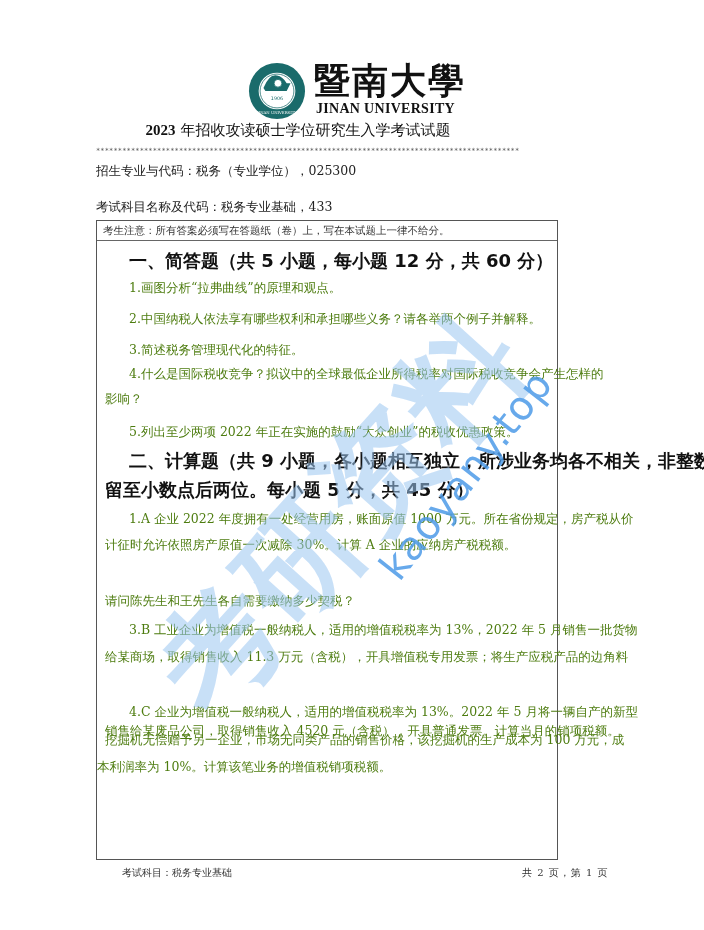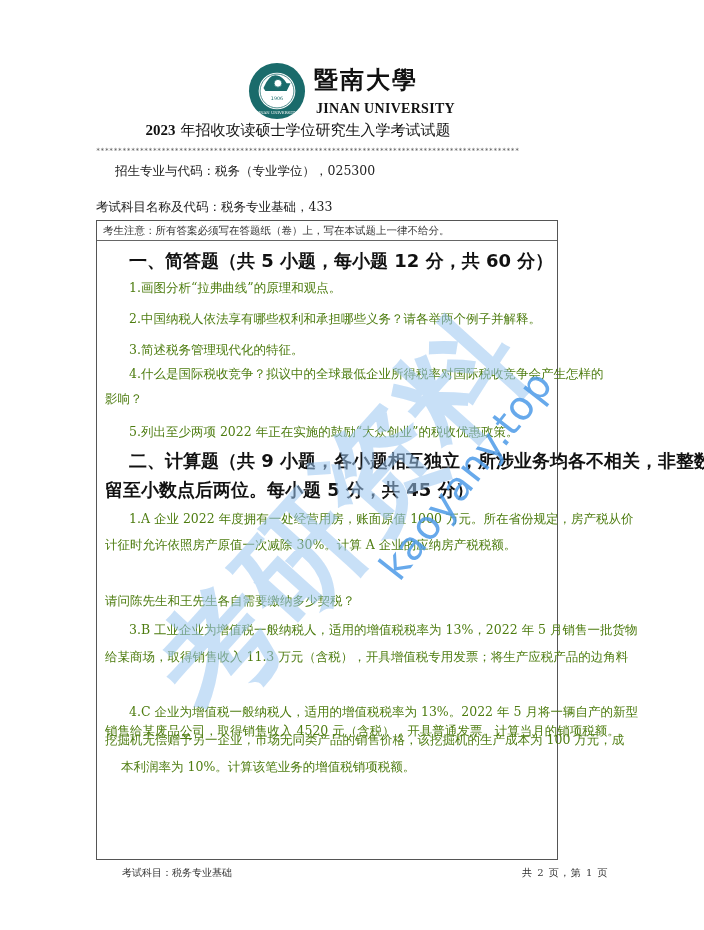--- a/index.html
+++ b/index.html
@@ -9,21 +9,21 @@
       color: #1a1a1a;
     }
     .page { position: absolute; left: 0; top: 0; width: 704px; height: 930px; }
 
     
     .logo-wrap { position: absolute; left: 248px; top: 60px; height: 60px; width: 220px; }
     .emblem { position: absolute; left: 0; top: 2px; width: 58px; height: 58px; }
     .logo-cn {
       position: absolute; left: 66px; top: 0px;
       font-family: "DejaVu Serif", serif; font-weight: bold;
-      font-size: 24px; letter-spacing: 2px; color: #111; line-height: 40px;
+      font-size: 36px; letter-spacing: 2px; color: #111; line-height: 40px;
       white-space: nowrap;
     }
     .logo-en {
       position: absolute; left: 68px; top: 41px;
       font-family: "Liberation Serif", serif; font-weight: bold;
       font-size: 14px; letter-spacing: 0.3px; color: #111; white-space: nowrap;
     }
 
     .title {
       position: absolute; left: 0; width: 596px; top: 121px; text-align: center;
@@ -31,21 +31,21 @@
     }
     .title b { font-family: "Liberation Serif", serif; }
 
     .stars {
       position: absolute; left: 96px; top: 146px; width: 530px; overflow: hidden;
       font-family: "DejaVu Sans Mono", monospace; font-size: 7px; letter-spacing: 0.15px;
       color: #555; white-space: nowrap; line-height: 10px;
     }
 
     .meta { position: absolute; left: 96px; font-size: 12.5px; color: #222; white-space: nowrap; }
-    .meta-major { top: 163px; margin-left: 19px; }
+    .meta-major { top: 163px; }
     .meta-subject { top: 199px; }
 
     .box {
       position: absolute; left: 96px; top: 220px; width: 462px; height: 640px;
       border: 1.5px solid #555; box-sizing: border-box; padding-left: 16px;
     }
     .notice {
       position: absolute; left: 0; top: 0; width: 100%; height: 20px;
       border-bottom: 1.5px solid #666; box-sizing: border-box;
       font-size: 10.5px; color: #333; line-height: 18px; padding-left: 6px;
@@ -120,21 +120,21 @@
     <div class="sec-title" style="left:8px; top:257px;">留至小数点后两位。每小题 5 分，共 45 分）</div>
 
     <div class="q" style="left:32px; top:290px;">1.A 企业 2022 年度拥有一处经营用房，账面原值 1000 万元。所在省份规定，房产税从价</div>
     <div class="q" style="left:8px; top:316px;">计征时允许依照房产原值一次减除 30%。计算 A 企业的应纳房产税税额。</div>
     <div class="q" style="left:8px; top:372px;">请问陈先生和王先生各自需要缴纳多少契税？</div>
     <div class="q" style="left:32px; top:401px;">3.B 工业企业为增值税一般纳税人，适用的增值税税率为 13%，2022 年 5 月销售一批货物</div>
     <div class="q" style="left:8px; top:428px;">给某商场，取得销售收入 11.3 万元（含税），开具增值税专用发票；将生产应税产品的边角料</div>
     <div class="q" style="left:8px; top:455px;margin-top:47px;">销售给某废品公司，取得销售收入 4520 元（含税），开具普通发票。计算当月的销项税额。</div>
     <div class="q" style="left:32px; top:483px;">4.C 企业为增值税一般纳税人，适用的增值税税率为 13%。2022 年 5 月将一辆自产的新型</div>
     <div class="q" style="left:8px; top:511px;">挖掘机无偿赠予另一企业，市场无同类产品的销售价格，该挖掘机的生产成本为 100 万元，成</div>
-    <div class="q" style="left:24px; top:538px;">本利润率为 10%。计算该笔业务的增值税销项税额。</div>
+    <div class="q" style="left:0; top:538px;">本利润率为 10%。计算该笔业务的增值税销项税额。</div>
   </div>
 
   <div class="footer footer-left">考试科目：税务专业基础</div>
   <div class="footer footer-right">共 2 页，第 1 页</div>
 
   <div class="wm wm-brush">考研资料</div>
   <div class="wm wm-url">kaoyany.top</div>
 </div>
 
 </body></html>

